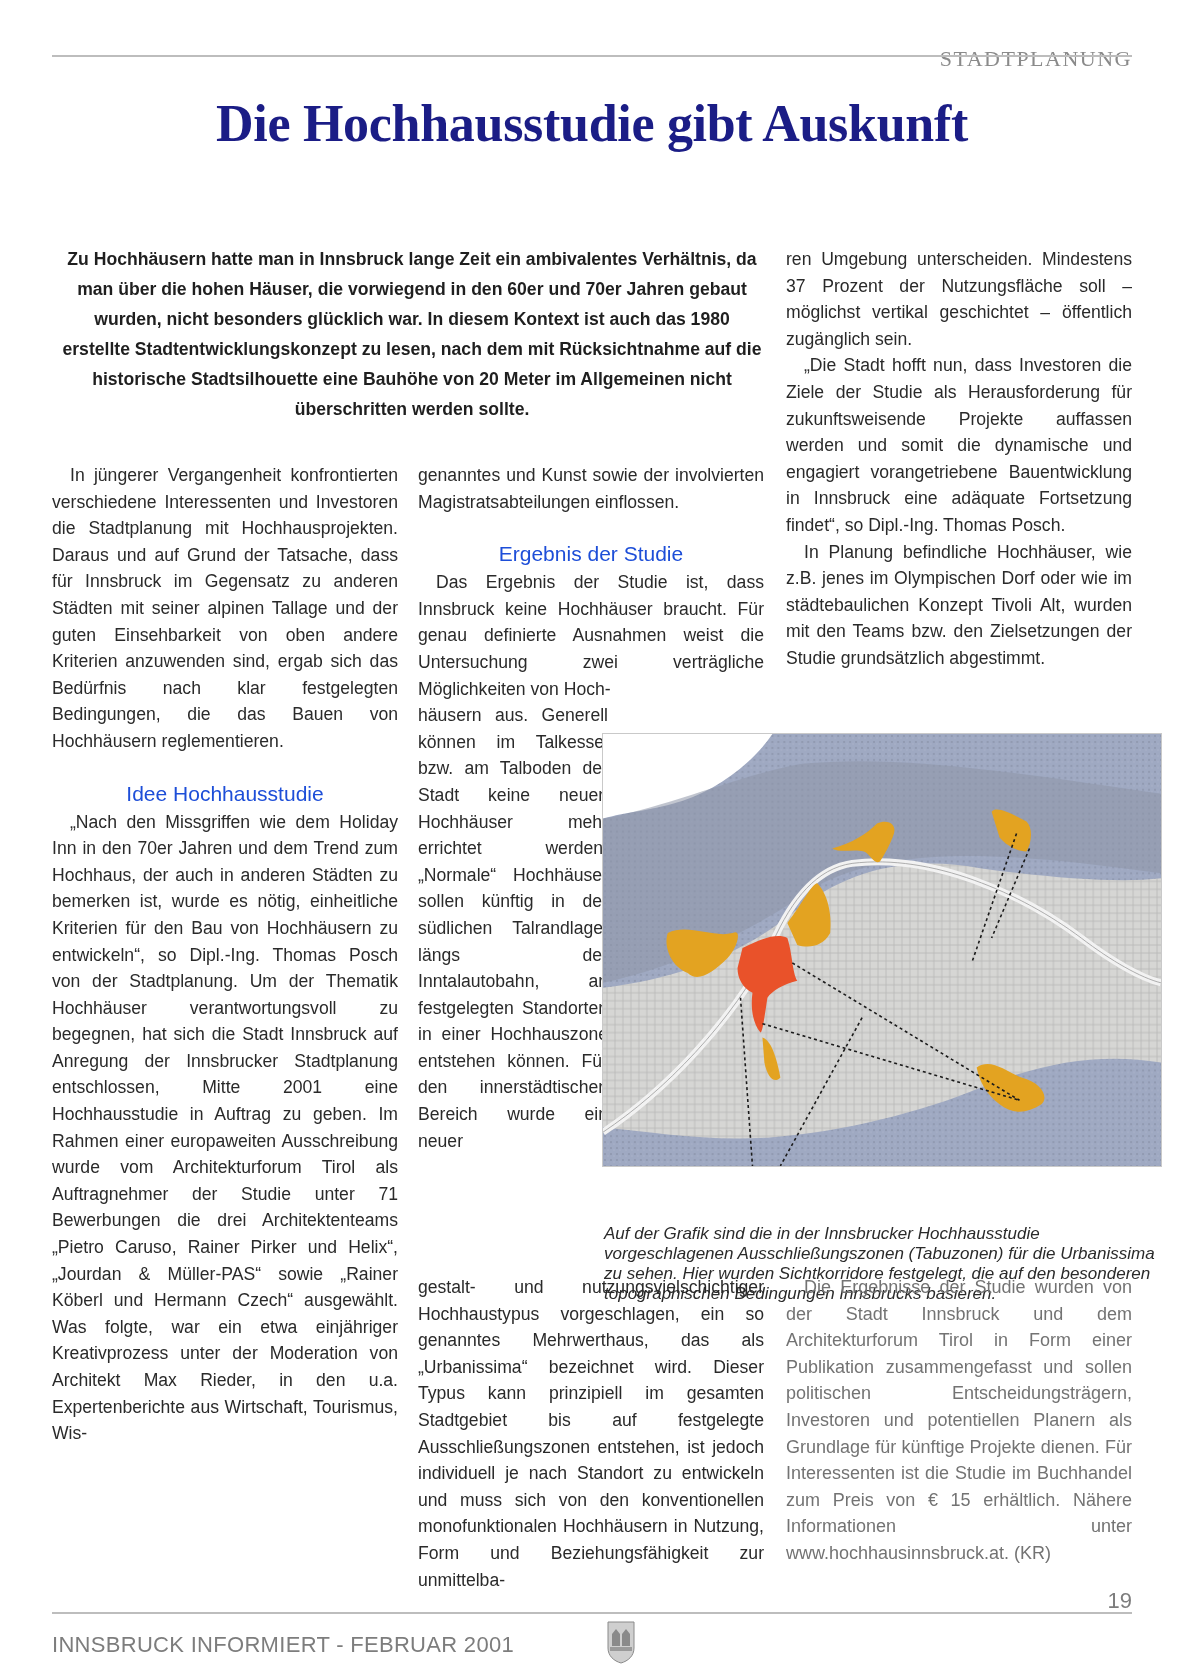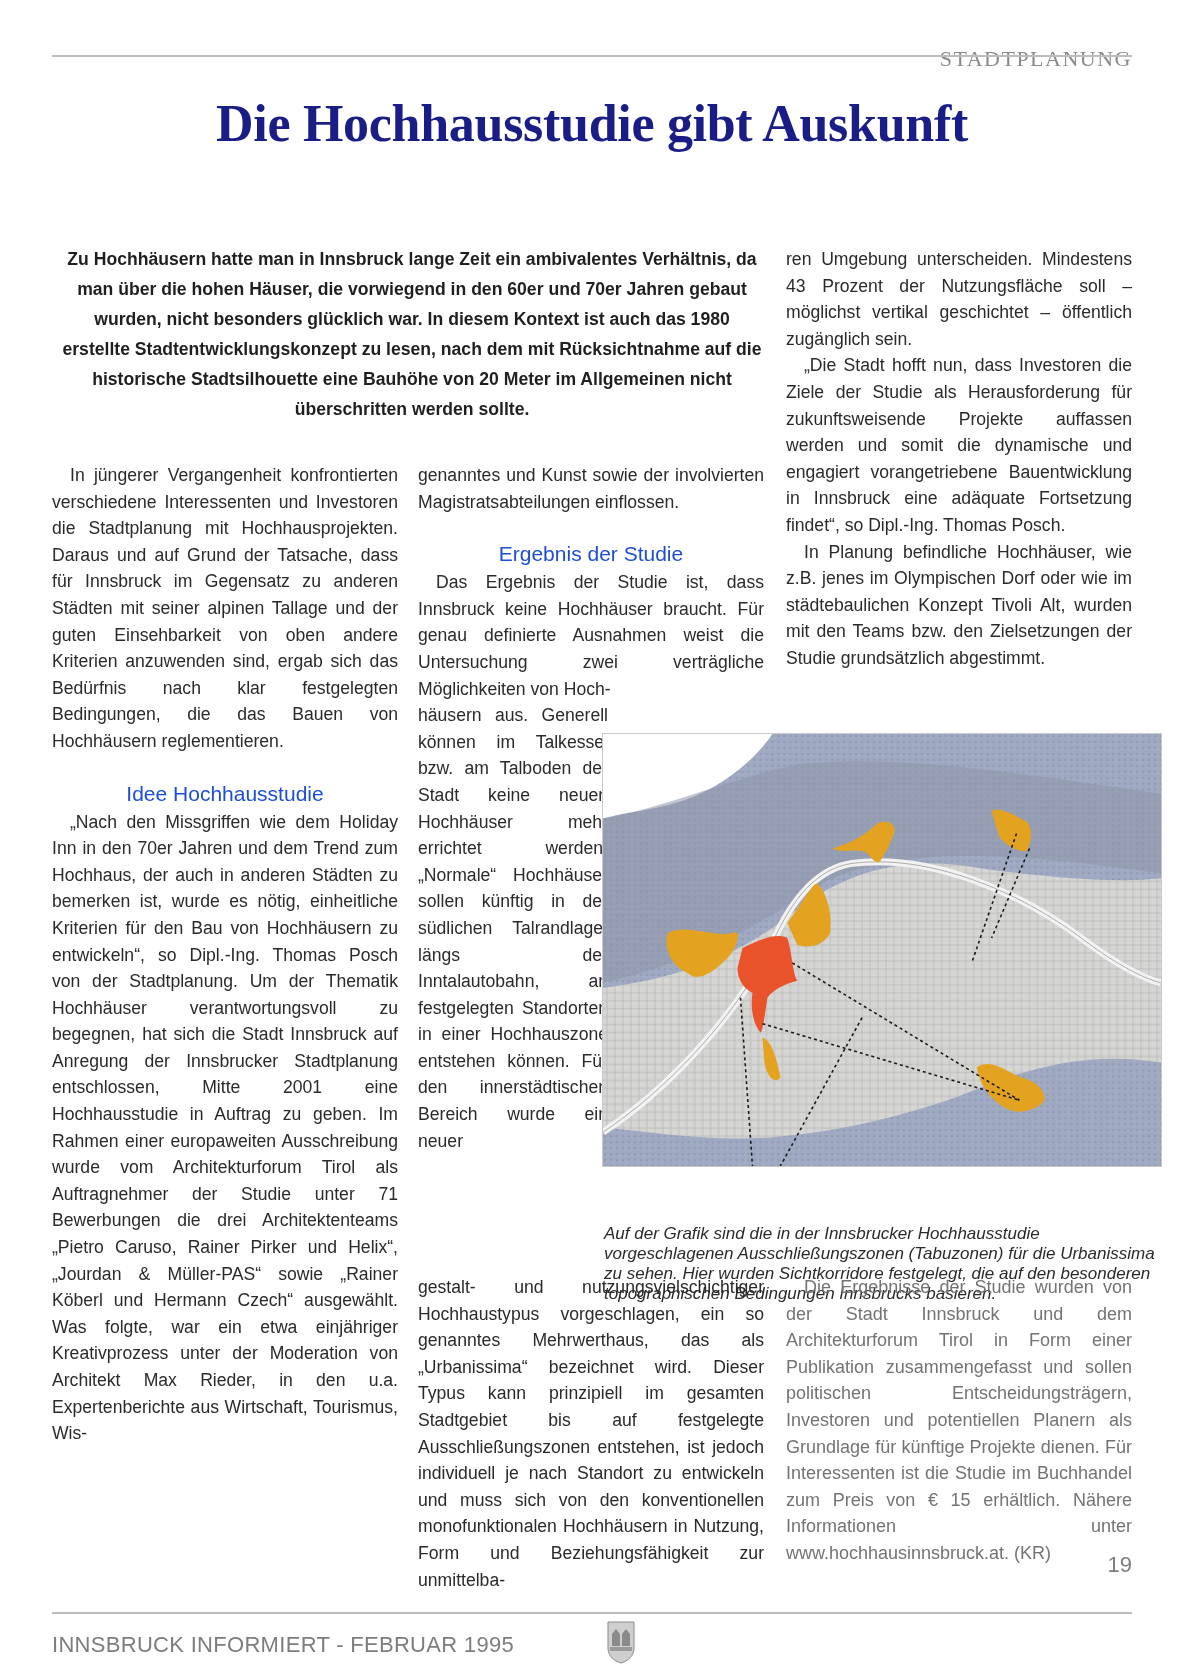--- a/index.html
+++ b/index.html
@@ -57,21 +57,21 @@
     .caption {
       position: absolute; left: 604px; top: 1224px; width: 556px;
       font-style: italic; font-size: 17px; line-height: 20px; color: #2a2a2a;
     }
 
     .col-3-lower { position: absolute; left: 786px; top: 1274px; width: 346px; font-size: 18px; line-height: 26.6px; color:#737373; text-align: justify; }
     .col-3-lower p { text-indent: 18px; }
 
     .rule-bottom { position: absolute; left: 52px; right: 52px; top: 1612px; height: 2px; background: #bdbdbd; }
     .footer-left { position: absolute; left: 52px; top: 1632px; font-size: 22px; color: #7d7d7d; letter-spacing: 0.3px; }
-    .footer-right { position: absolute; right: 52px; top: 1552px; font-size: 22px; color: #7d7d7d; }
+    .footer-right { position: absolute; right: 52px; top: 1588px; font-size: 22px; color: #7d7d7d; }
     .crest { position: absolute; left: 606px; top: 1620px; width: 30px; height: 44px; }
   </style>
 </head>
 <body>
 
 <div class="section-label">Stadtplanung</div>
 <div class="rule-top"></div>
 
 <h1 class="headline">
   <div>Die Hochhausstudie gibt Auskunft</div>
@@ -91,21 +91,21 @@
   <div class="gap"></div>
   <h2 class="subhead">Ergebnis der Studie</h2>
   <p>Das Ergebnis der Studie ist, dass Innsbruck keine Hochhäuser braucht. Für genau definierte Ausnahmen weist die Untersuchung zwei verträgliche Möglichkeiten von Hoch-</p>
   <p class="noindent narrow">häusern aus. Generell können im Talkessel bzw. am Talboden der Stadt keine neuen Hochhäuser mehr errichtet werden. „Normale“ Hochhäuser sollen künftig in der südlichen Talrandlage, längs der Inntalautobahn, an festgelegten Standorten in einer Hochhauszone entstehen können. Für den innerstädtischen Bereich wurde ein neuer</p>
 </div>
 <div class="col-2-lower">
   <p>gestalt- und nutzungsvielschichtiger Hochhaustypus vorgeschlagen, ein so genanntes Mehrwerthaus, das als „Urbanissima“ bezeichnet wird. Dieser Typus kann prinzipiell im gesamten Stadtgebiet bis auf festgelegte Ausschließungszonen entstehen, ist jedoch individuell je nach Standort zu entwickeln und muss sich von den konventionellen monofunktionalen Hochhäusern in Nutzung, Form und Beziehungsfähigkeit zur unmittelba-</p>
 </div>
 
 <div class="col col-3">
-  <p class="noindent">ren Umgebung unterscheiden. Mindestens 43 Prozent der Nutzungsfläche soll – möglichst vertikal geschichtet – öffentlich zugänglich sein.</p>
+  <p class="noindent">ren Umgebung unterscheiden. Mindestens 37 Prozent der Nutzungsfläche soll – möglichst vertikal geschichtet – öffentlich zugänglich sein.</p>
   <p>„Die Stadt hofft nun, dass Investoren die Ziele der Studie als Herausforderung für zukunftsweisende Projekte auffassen werden und somit die dynamische und engagiert vorangetriebene Bauentwicklung in Innsbruck eine adäquate Fortsetzung findet“, so Dipl.-Ing. Thomas Posch.</p>
   <p>In Planung befindliche Hochhäuser, wie z.B. jenes im Olympischen Dorf oder wie im städtebaulichen Konzept Tivoli Alt, wurden mit den Teams bzw. den Zielsetzungen der Studie grundsätzlich abgestimmt.</p>
 </div>
 
 <figure class="map" aria-label="Karte von Innsbruck mit Ausschließungszonen (Tabuzonen) und Sichtkorridoren">
   <svg viewBox="0 0 560 434" preserveAspectRatio="none">
     <defs>
       <pattern id="streets" width="8" height="8" patternUnits="userSpaceOnUse">
         <rect width="8" height="8" fill="#d6d6d4"></rect>
         <path d="M0 4 H8 M4 0 V8" stroke="#b8b8b6" stroke-width="0.8"></path>
@@ -147,19 +147,19 @@
     </g>
   </svg>
 </figure>
 <figcaption class="caption">Auf der Grafik sind die in der Innsbrucker Hochhausstudie vorgeschlagenen Ausschließungszonen (Tabuzonen) für die Urbanissima zu sehen. Hier wurden Sichtkorridore festgelegt, die auf den besonderen topographischen Bedingungen Innsbrucks basieren.</figcaption>
 
 <div class="col-3-lower">
   <p>Die Ergebnisse der Studie wurden von der Stadt Innsbruck und dem Architekturforum Tirol in Form einer Publikation zusammengefasst und sollen politischen Entscheidungsträgern, Investoren und potentiellen Planern als Grundlage für künftige Projekte dienen. Für Interessenten ist die Studie im Buchhandel zum Preis von € 15 erhältlich. Nähere Informationen unter www.hochhausinnsbruck.at. (KR)</p>
 </div>
 
 <div class="rule-bottom"></div>
-<div class="footer-left">INNSBRUCK INFORMIERT - FEBRUAR 1995</div>
+<div class="footer-left">INNSBRUCK INFORMIERT - FEBRUAR 2001</div>
 <svg class="crest" viewBox="0 0 30 44">
   <path d="M2 2 H28 V28 C28 36 22 41 15 43 C8 41 2 36 2 28 Z" fill="#cfcfcf" stroke="#8a8a8a" stroke-width="1"></path>
   <path d="M6 26 V14 L10 9 L14 14 V26 Z M16 26 V14 L20 9 L24 14 V26 Z" fill="#8a8a8a"></path>
   <rect x="4" y="27" width="22" height="4" fill="#9a9a9a"></rect>
 </svg>
 <div class="footer-right">19</div>
 
 </body></html>

